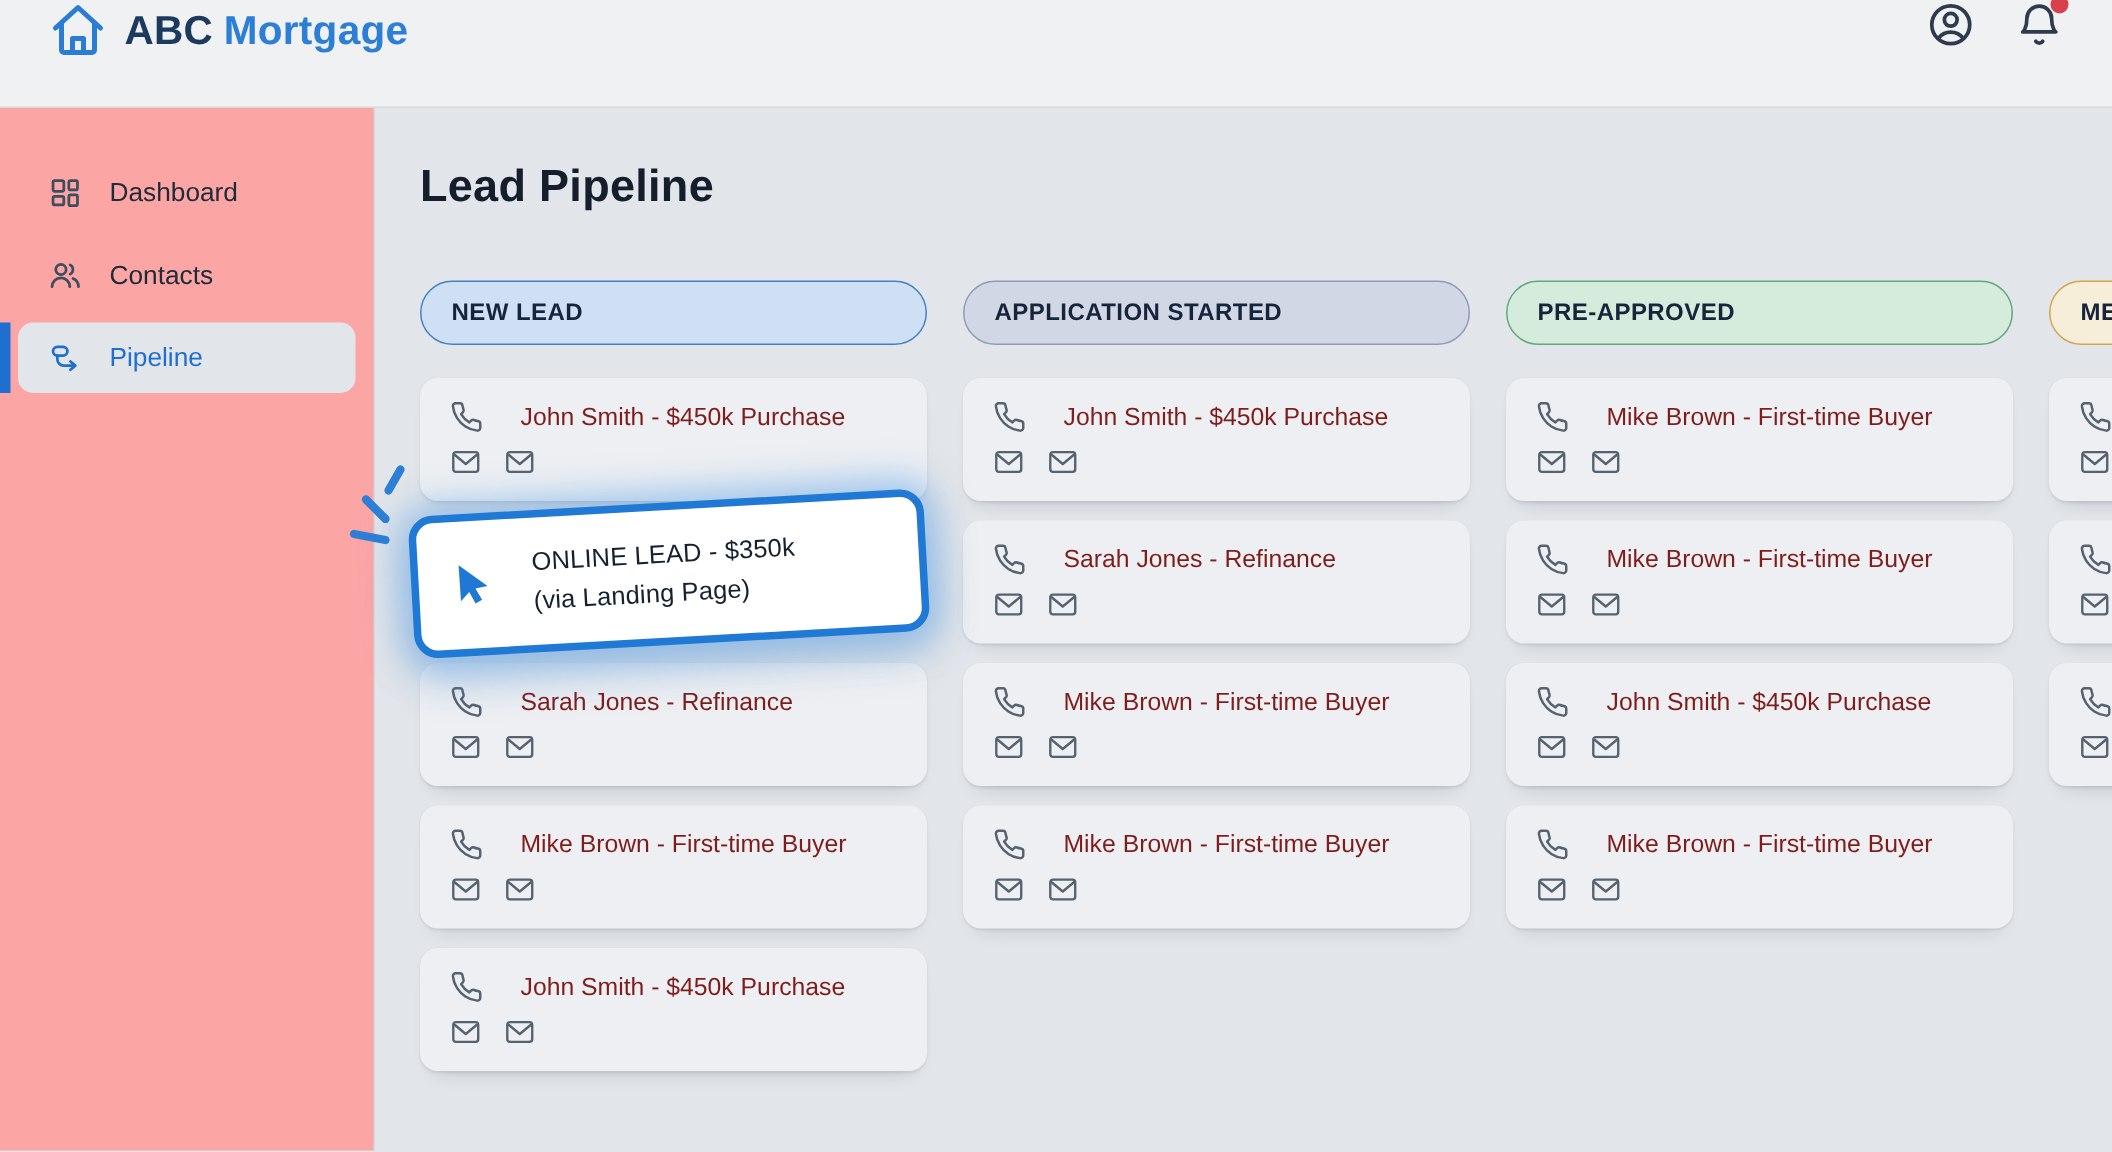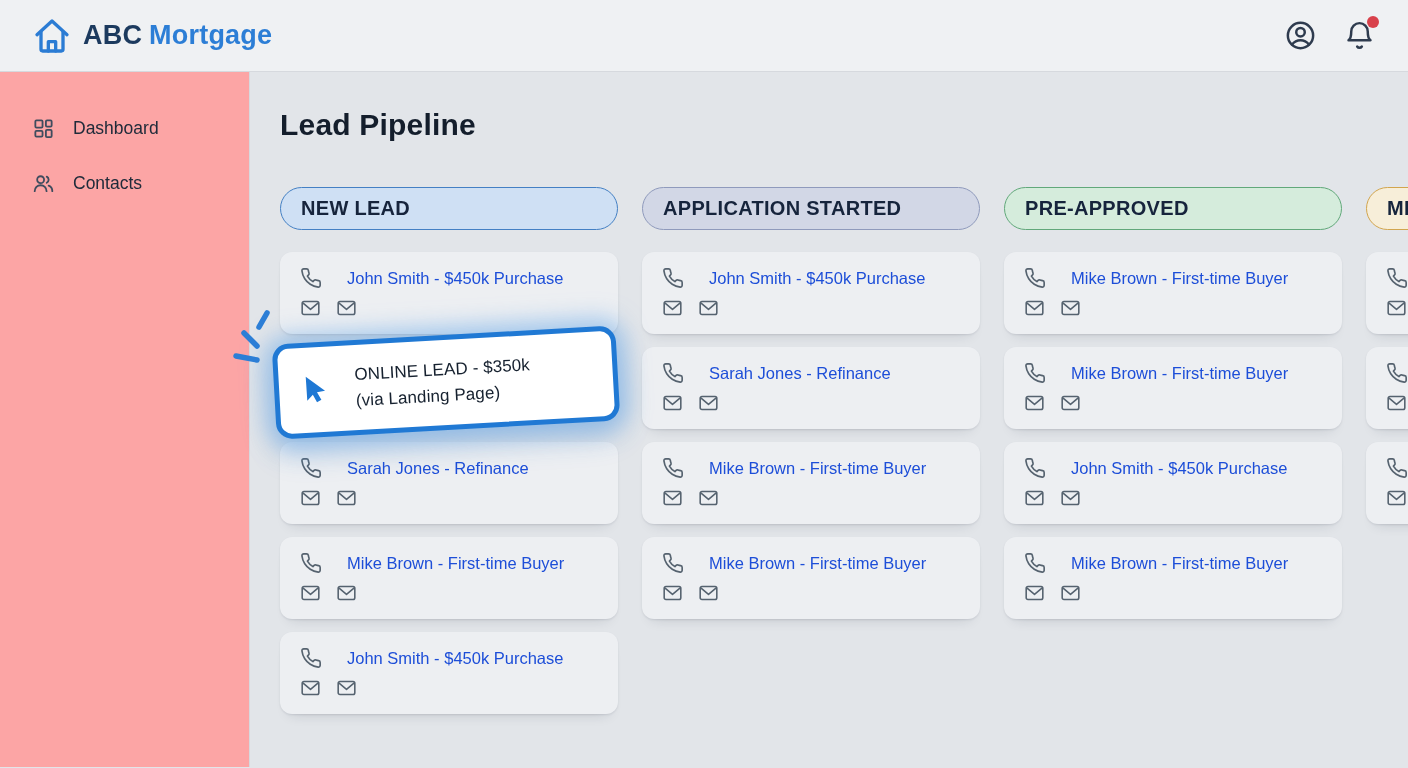--- a/index.html
+++ b/index.html
@@ -7,21 +7,21 @@
   body {
     width:1408px; height:768px; overflow:hidden; position:relative;
     font-family:"Liberation Sans", sans-serif;
     background:#e2e5e9;
   }
   svg { display:block; }
 
   
   .topbar {
     height:72px; background:#eff1f3; border-bottom:1px solid #d6d9de;
-    display:flex; align-items:center; justify-content:space-between;
+    display:flex; align-items:flex-start; justify-content:space-between;
     padding:0 32px;
     gap:17px;
   }
   .brand { display:flex; align-items:center; gap:11px; }
   .brand .house { width:40px; height:40px; color:#2b7cd4; }
   .brand-text { font-size:27px; font-weight:700; letter-spacing:.2px; white-space:nowrap; }
   .brand-primary { color:#1c3a5e; }
   .brand-secondary { color:#2c7ed6; margin-left:7px; }
   .topbar-actions { display:flex; align-items:center; gap:26px; }
   .icon-btn {
@@ -54,36 +54,36 @@
     background:#1e6fd0;
   }
 
   
   .content { flex:1; padding:30px 0 0 30px; }
   .page-title { margin:6px 0 0; font-size:30px; font-weight:600; color:#141e2c; letter-spacing:.2px; }
   .board { display:flex; gap:24px; margin-top:45px; }
   .col { width:338px; flex:none; }
   .pill {
     height:43px; border-radius:22px; display:flex; align-items:center;
-    padding:0 20px; font-size:20px; font-weight:700; color:#16243c;
+    padding:0 20px; font-size:16px; font-weight:700; color:#16243c;
     letter-spacing:.3px; border:1.5px solid; white-space:nowrap; overflow:hidden;
   }
   .pill-blue  { background:#cfe0f4; border-color:#4480c4; }
   .pill-slate { background:#d2d7e6; border-color:#8f9abc; }
   .pill-green { background:#d5ecdc; border-color:#61a87a; }
   .pill-amber { background:#f7eed9; border-color:#d2a54e; }
   .cards { margin-top:22px; display:flex; flex-direction:column; gap:13px; }
   .card {
     background:#edeff2; border-radius:12px; height:82px; padding:15px 20px;
     box-shadow:0 1px 2px rgba(25,35,55,.10), 0 9px 14px -10px rgba(25,35,55,.20);
     cursor:grab;
   }
   .card-row1 { display:flex; align-items:center; gap:25px; }
   .card-row1 svg { width:22px; height:22px; color:#55626f; flex:none; cursor:pointer; }
-  .card-title { font-size:16.5px; font-weight:500; color:#1d4ed8; white-space:nowrap; }
+  .card-title { font-size:16.5px; font-weight:500; color:#7f1d1d; white-space:nowrap; }
   .card-row2 { display:flex; gap:15px; margin-top:9px; }
   .card-row2 svg { width:21px; height:20px; color:#55626f; cursor:pointer; }
   .slot { height:82px; }
 
   
   .drag-card {
     position:absolute; left:274px; top:335px; width:344px; height:95px;
     background:#ffffff; border:5px solid #2079d4; border-radius:16px;
     transform:rotate(-3.2deg); transform-origin:center; z-index:30;
     display:flex; align-items:center; gap:26px; padding:0 16px 0 20px;
@@ -179,20 +179,27 @@
           <use href="#i-dash"></use>
         </svg>
       <span>Dashboard</span>
     </div>
     <div class="nav-item">
       <svg>
           <use href="#i-users"></use>
         </svg>
       <span>Contacts</span>
     </div>
+    <div class="nav-item active">
+      <span class="active-bar"></span>
+      <svg>
+          <use href="#i-flow"></use>
+        </svg>
+      <span>Pipeline</span>
+    </div>
   </nav>
 
   <main class="content">
     <h1 class="page-title">Lead Pipeline</h1>
 
     <div class="board">
 
       <section class="col">
         <div class="pill pill-blue">
           <span>NEW LEAD</span>

